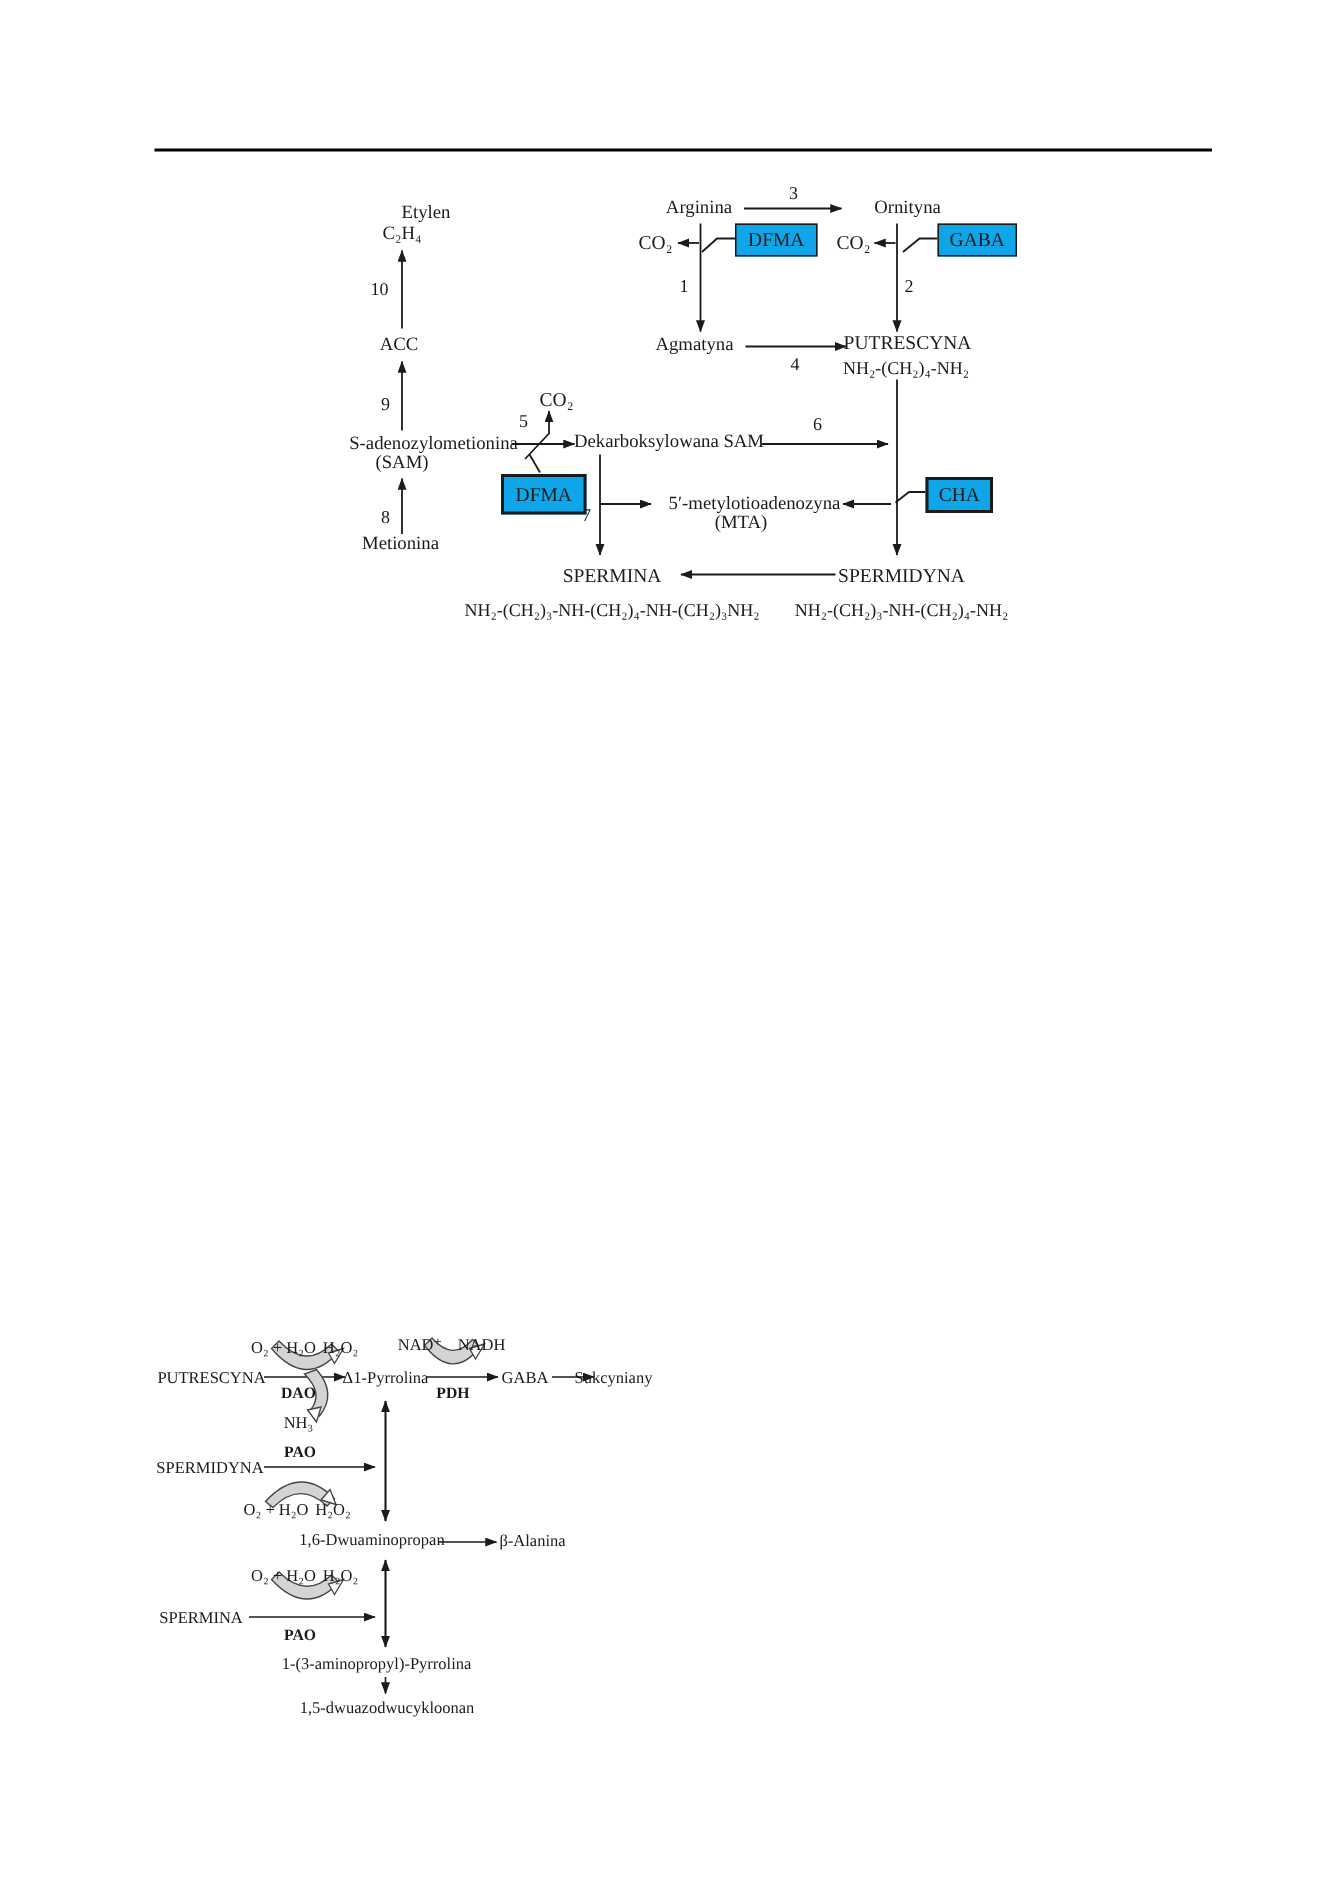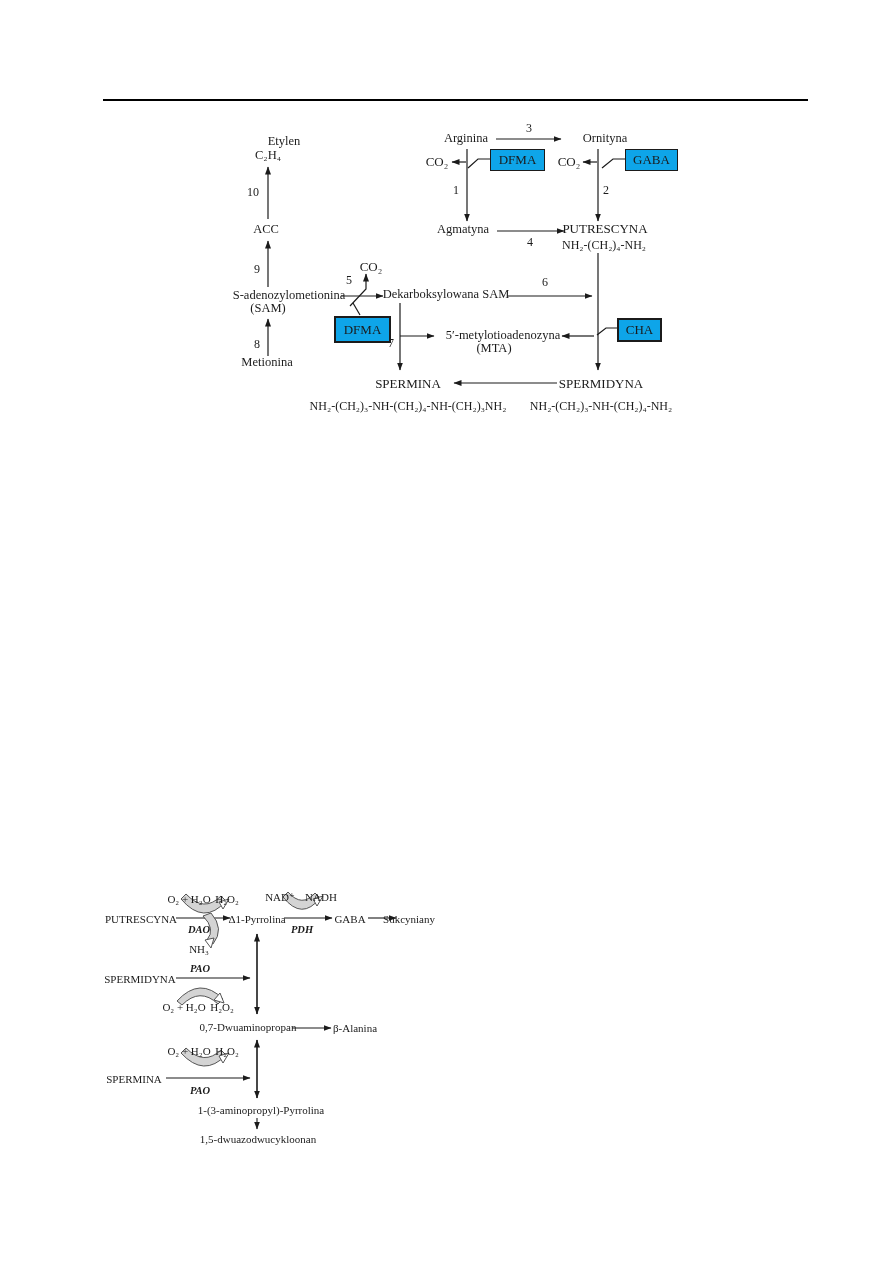--- a/index.html
+++ b/index.html
@@ -10,21 +10,21 @@
   }
   .rule{position:absolute;background:#000;}
   .lbl{
     position:absolute;transform:translate(-50%,-50%);
     white-space:nowrap;font-size:12.5px;line-height:1.1;color:#1b1b1b;
   }
   .b{font-weight:normal;font-size:13px;}
   .formula{font-weight:normal;font-size:12px;}
   .num{font-size:12px;}
   .sm{font-size:11px;}
-  .enz{font-size:10.5px;font-weight:bold;font-style:italic;}
+  .enz{font-size:10.5px;font-weight:bold;}
   .ibox{
     position:absolute;background:#0ea5e9;border:2px solid #1b1b1b;
     display:flex;align-items:center;justify-content:center;
     font-size:13px;
   }
   .ibox.thin{border-width:1.5px;}
   svg.overlay{position:absolute;left:0;top:0;}
 </style>
 </head>
 <body>
@@ -147,21 +147,21 @@
 <div class="lbl sm" style="left:199px;top:949px">NH₃</div>
 <div class="lbl sm" style="left:257px;top:919px">Δ1-Pyrrolina</div>
 <div class="lbl enz" style="left:302px;top:930px">PDH</div>
 <div class="lbl sm" style="left:350px;top:919px">GABA</div>
 <div class="lbl sm" style="left:409px;top:919px">Sukcyniany</div>
 
 <div class="lbl enz" style="left:200px;top:969px">PAO</div>
 <div class="lbl sm" style="left:140px;top:979px">SPERMIDYNA</div>
 <div class="lbl sm" style="left:184px;top:1007px">O₂ + H₂O</div>
 <div class="lbl sm" style="left:222px;top:1007px">H₂O₂</div>
-<div class="lbl sm" style="left:248px;top:1027px">0,7-Dwuaminopropan</div>
+<div class="lbl sm" style="left:248px;top:1027px">1,6-Dwuaminopropan</div>
 <div class="lbl sm" style="left:355px;top:1028px">β-Alanina</div>
 
 <div class="lbl sm" style="left:189px;top:1051px">O₂ + H₂O</div>
 <div class="lbl sm" style="left:227px;top:1051px">H₂O₂</div>
 <div class="lbl sm" style="left:134px;top:1079px">SPERMINA</div>
 <div class="lbl enz" style="left:200px;top:1091px">PAO</div>
-<div class="lbl sm" style="left:261px;top:1110px">1-(3-aminopropyl)-Pyrrolina</div>
+<div class="lbl sm" style="left:251px;top:1110px">1-(3-aminopropyl)-Pyrrolina</div>
 <div class="lbl sm" style="left:258px;top:1139px">1,5-dwuazodwucykloonan</div>
 
 </body></html>

